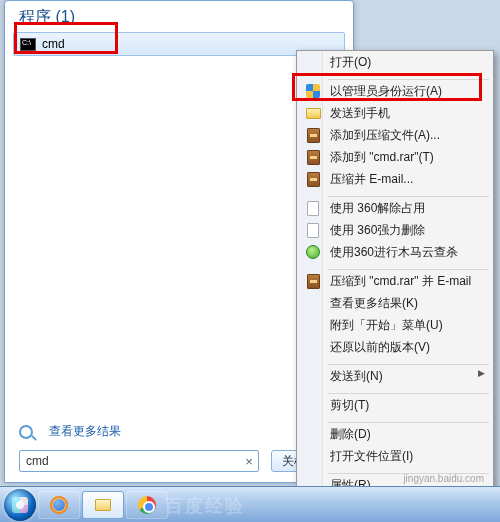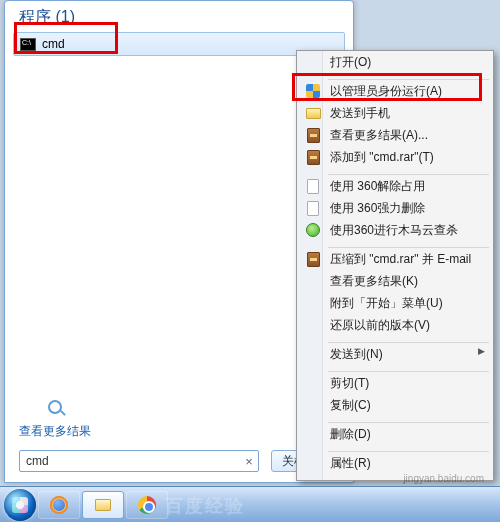--- a/index.html
+++ b/index.html
@@ -6,21 +6,21 @@
     body { width:500px; height:522px; background:#c8d8e8; position:relative; overflow:hidden; }
     .startpanel { position:absolute; left:4px; top:0; width:350px; height:483px; background:#fff; border:1px solid #7aa6d6; border-radius:4px 4px 0 0; box-shadow:0 0 6px rgba(0,0,0,.25); }
     .sp-header { padding:6px 14px 2px; color:#1b4f8f; font-size:16px; }
     .prog-list { padding:2px 8px; }
     .prog-item { display:flex; align-items:center; gap:6px; height:24px; padding:0 6px; background:linear-gradient(#eaf3fd,#d6e8fb); border:1px solid #9cc2ea; border-radius:2px; }
     .cmd-ico { width:16px; height:13px; background:#000; border:1px solid #555; position:relative; }
     .cmd-ico::after { content:"C:\\"; color:#fff; font-size:7px; position:absolute; left:1px; top:0; }
     .hl-red { position:absolute; border:3px solid #e40000; pointer-events:none; }
     .hl1 { left:14px; top:22px; width:104px; height:32px; }
     .hl2 { left:292px; top:73px; width:190px; height:28px; }
-    .see-more { position:absolute; left:14px; bottom:42px; display:flex; align-items:center; gap:9px; color:#195ca8; cursor:pointer;flex-direction:column; }
+    .see-more { position:absolute; left:14px; bottom:42px; display:flex; align-items:center; gap:16px; color:#195ca8; cursor:pointer; }
     .mag { width:14px; height:14px; border:2px solid #5b9bd5; border-radius:50%; position:relative; }
     .mag::after { content:""; position:absolute; width:6px; height:2px; background:#5b9bd5; transform:rotate(45deg); left:10px; top:10px; }
     .searchbox { position:absolute; left:14px; bottom:10px; width:240px; height:22px; border:1px solid #7aa6d6; border-radius:2px; background:#fff; display:flex; align-items:center; }
     .searchbox input { flex:1; border:none; outline:none; padding:0 6px; font-size:12px; color:#333; background:transparent; }
     .clr-x { width:18px; text-align:center; color:#567; cursor:pointer; font-size:13px; }
     .shutdown { position:absolute; left:266px; bottom:10px; height:22px; min-width:50px; padding:0 8px 0 10px; background:linear-gradient(#f7fbff,#dbeafe); border:1px solid #8aaede; border-radius:3px; color:#234; display:flex; align-items:center; }
     .ctxmenu { position:absolute; left:296px; top:50px; width:198px; background:#f4f4f4; border:1px solid #9a9a9a; box-shadow:3px 3px 7px rgba(0,0,0,.35); padding:3px 2px 3px 3px; }
     .ctxmenu .iconcol { position:absolute; left:0; top:0; bottom:0; width:26px; background:#eef2f6; border-right:1px solid #dfe3e8; }
     .mi { position:relative; display:flex; align-items:flex-start; height:22px; padding-left:30px; color:#222; cursor:default; white-space:nowrap; }
     .mi .arrow { margin-left:auto; padding-right:6px; color:#555; font-size:9px; }
@@ -91,27 +91,33 @@
     <div class="mi">
       <span class="ico">
         <span class="ico-folder"></span>
       </span>
       <span>发送到手机</span>
     </div>
     <div class="mi">
       <span class="ico">
         <span class="ico-rar"></span>
       </span>
-      <span>查看更多结果(A)...</span>
+      <span>添加到压缩文件(A)...</span>
     </div>
     <div class="mi">
       <span class="ico">
         <span class="ico-rar"></span>
       </span>
       <span>添加到 "cmd.rar"(T)</span>
+    </div>
+    <div class="mi">
+      <span class="ico">
+        <span class="ico-rar"></span>
+      </span>
+      <span>压缩并 E-mail...</span>
     </div>
     <div class="sep"></div>
     <div class="mi">
       <span class="ico">
         <span class="ico-doc"></span>
       </span>
       <span>使用 360解除占用</span>
     </div>
     <div class="mi">
       <span class="ico">
@@ -143,26 +149,26 @@
     </div>
     <div class="sep"></div>
     <div class="mi">
       <span>发送到(N)</span>
       <span class="arrow">▶</span>
     </div>
     <div class="sep"></div>
     <div class="mi">
       <span>剪切(T)</span>
     </div>
-    <div class="mi">
-      <span>复制(C)</span>
-    </div>
     <div class="sep"></div>
     <div class="mi">
       <span>删除(D)</span>
+    </div>
+    <div class="mi">
+      <span>打开文件位置(I)</span>
     </div>
     <div class="sep"></div>
     <div class="mi">
       <span>属性(R)</span>
     </div>
   </div>
 
 <div class="hl-red hl2"></div>
 
 <div class="taskbar">

